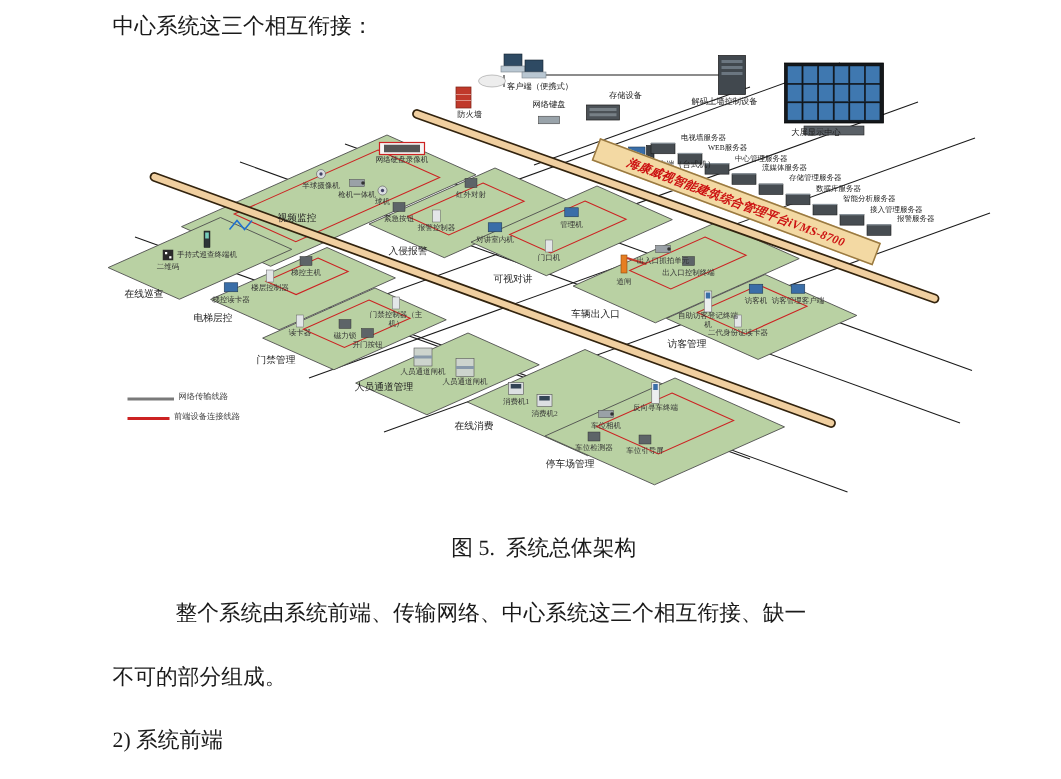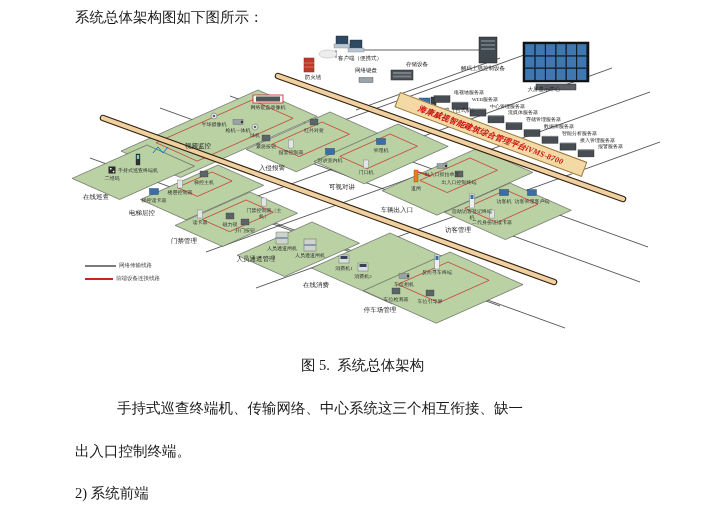--- a/index.html
+++ b/index.html
@@ -14,21 +14,21 @@
   .top-label{font-size:5.5px;color:#222;white-space:nowrap;transform:translateX(-50%);line-height:1;}
   .srv-label{font-size:5px;color:#222;white-space:nowrap;line-height:1;}
   .legend-label{font-size:5.5px;color:#444;white-space:nowrap;line-height:1;}
   #banner{height:14px;transform-origin:0 0;transform:rotate(20.5deg);
           border:1px solid #9a7a42;display:flex;align-items:center;justify-content:center;
           font-weight:bold;font-style:italic;font-size:8px;white-space:nowrap;letter-spacing:0.2px;}
 </style>
 </head>
 <body>
 
-<div class="abs doc-text" style="left:75px;top:8px;">系统总体架构图如下图所示：</div>
+<div class="abs doc-text" style="left:75px;top:8px;">中心系统这三个相互衔接：</div>
 
 <div id="diagram-layer" class="abs">
     <svg width="707" height="345" style="position: absolute; left: 0px; top: 0px;">
       <line x1="358" y1="50" x2="480" y2="50" stroke="#1a1a1a" stroke-width="0.7"></line>
       <line x1="336" y1="50" x2="336" y2="58" stroke="#1a1a1a" stroke-width="0.7"></line>
       <line x1="480" y1="40" x2="480" y2="50" stroke="#1a1a1a" stroke-width="0.7"></line>
       <line x1="160" y1="108" x2="640" y2="282" stroke="#1a1a1a" stroke-width="0.7"></line>
       <line x1="230" y1="96" x2="648" y2="247" stroke="#1a1a1a" stroke-width="0.7"></line>
       <line x1="90" y1="158" x2="500" y2="306" stroke="#1a1a1a" stroke-width="0.7"></line>
       <line x1="250" y1="214" x2="565" y2="328" stroke="#1a1a1a" stroke-width="0.7"></line>
@@ -230,15 +230,15 @@
     <div class="abs srv-label" style="left: 508px; top: 110.4px;">流媒体服务器</div>
     <div class="abs srv-label" style="left: 526px; top: 117.2px;">存储管理服务器</div>
     <div class="abs srv-label" style="left: 544px; top: 124px;">数据库服务器</div>
     <div class="abs srv-label" style="left: 562px; top: 130.8px;">智能分析服务器</div>
     <div class="abs srv-label" style="left: 580px; top: 137.6px;">接入管理服务器</div>
     <div class="abs srv-label" style="left: 598px; top: 144.4px;">报警服务器</div>
     <div id="banner" class="abs" style="left: 400px; top: 92px; width: 198px; background: rgb(243, 217, 163); color: rgb(204, 17, 17);">海康威视智能建筑综合管理平台iVMS-8700</div>
   </div>
 
 <div class="abs caption" style="left:75px;top:356px;width:575px;">图 5.  系统总体架构</div>
-<div class="abs doc-text" style="left:117px;top:399px;">手持式巡查终端机、传输网络、中心系统这三个相互衔接、缺一</div>
-<div class="abs doc-text" style="left:75px;top:442px;">出入口控制终端。</div>
+<div class="abs doc-text" style="left:117px;top:399px;">整个系统由系统前端、传输网络、中心系统这三个相互衔接、缺一</div>
+<div class="abs doc-text" style="left:75px;top:442px;">不可的部分组成。</div>
 <div class="abs doc-text" style="left:75px;top:484px;">2) 系统前端</div>
 
 </body></html>

